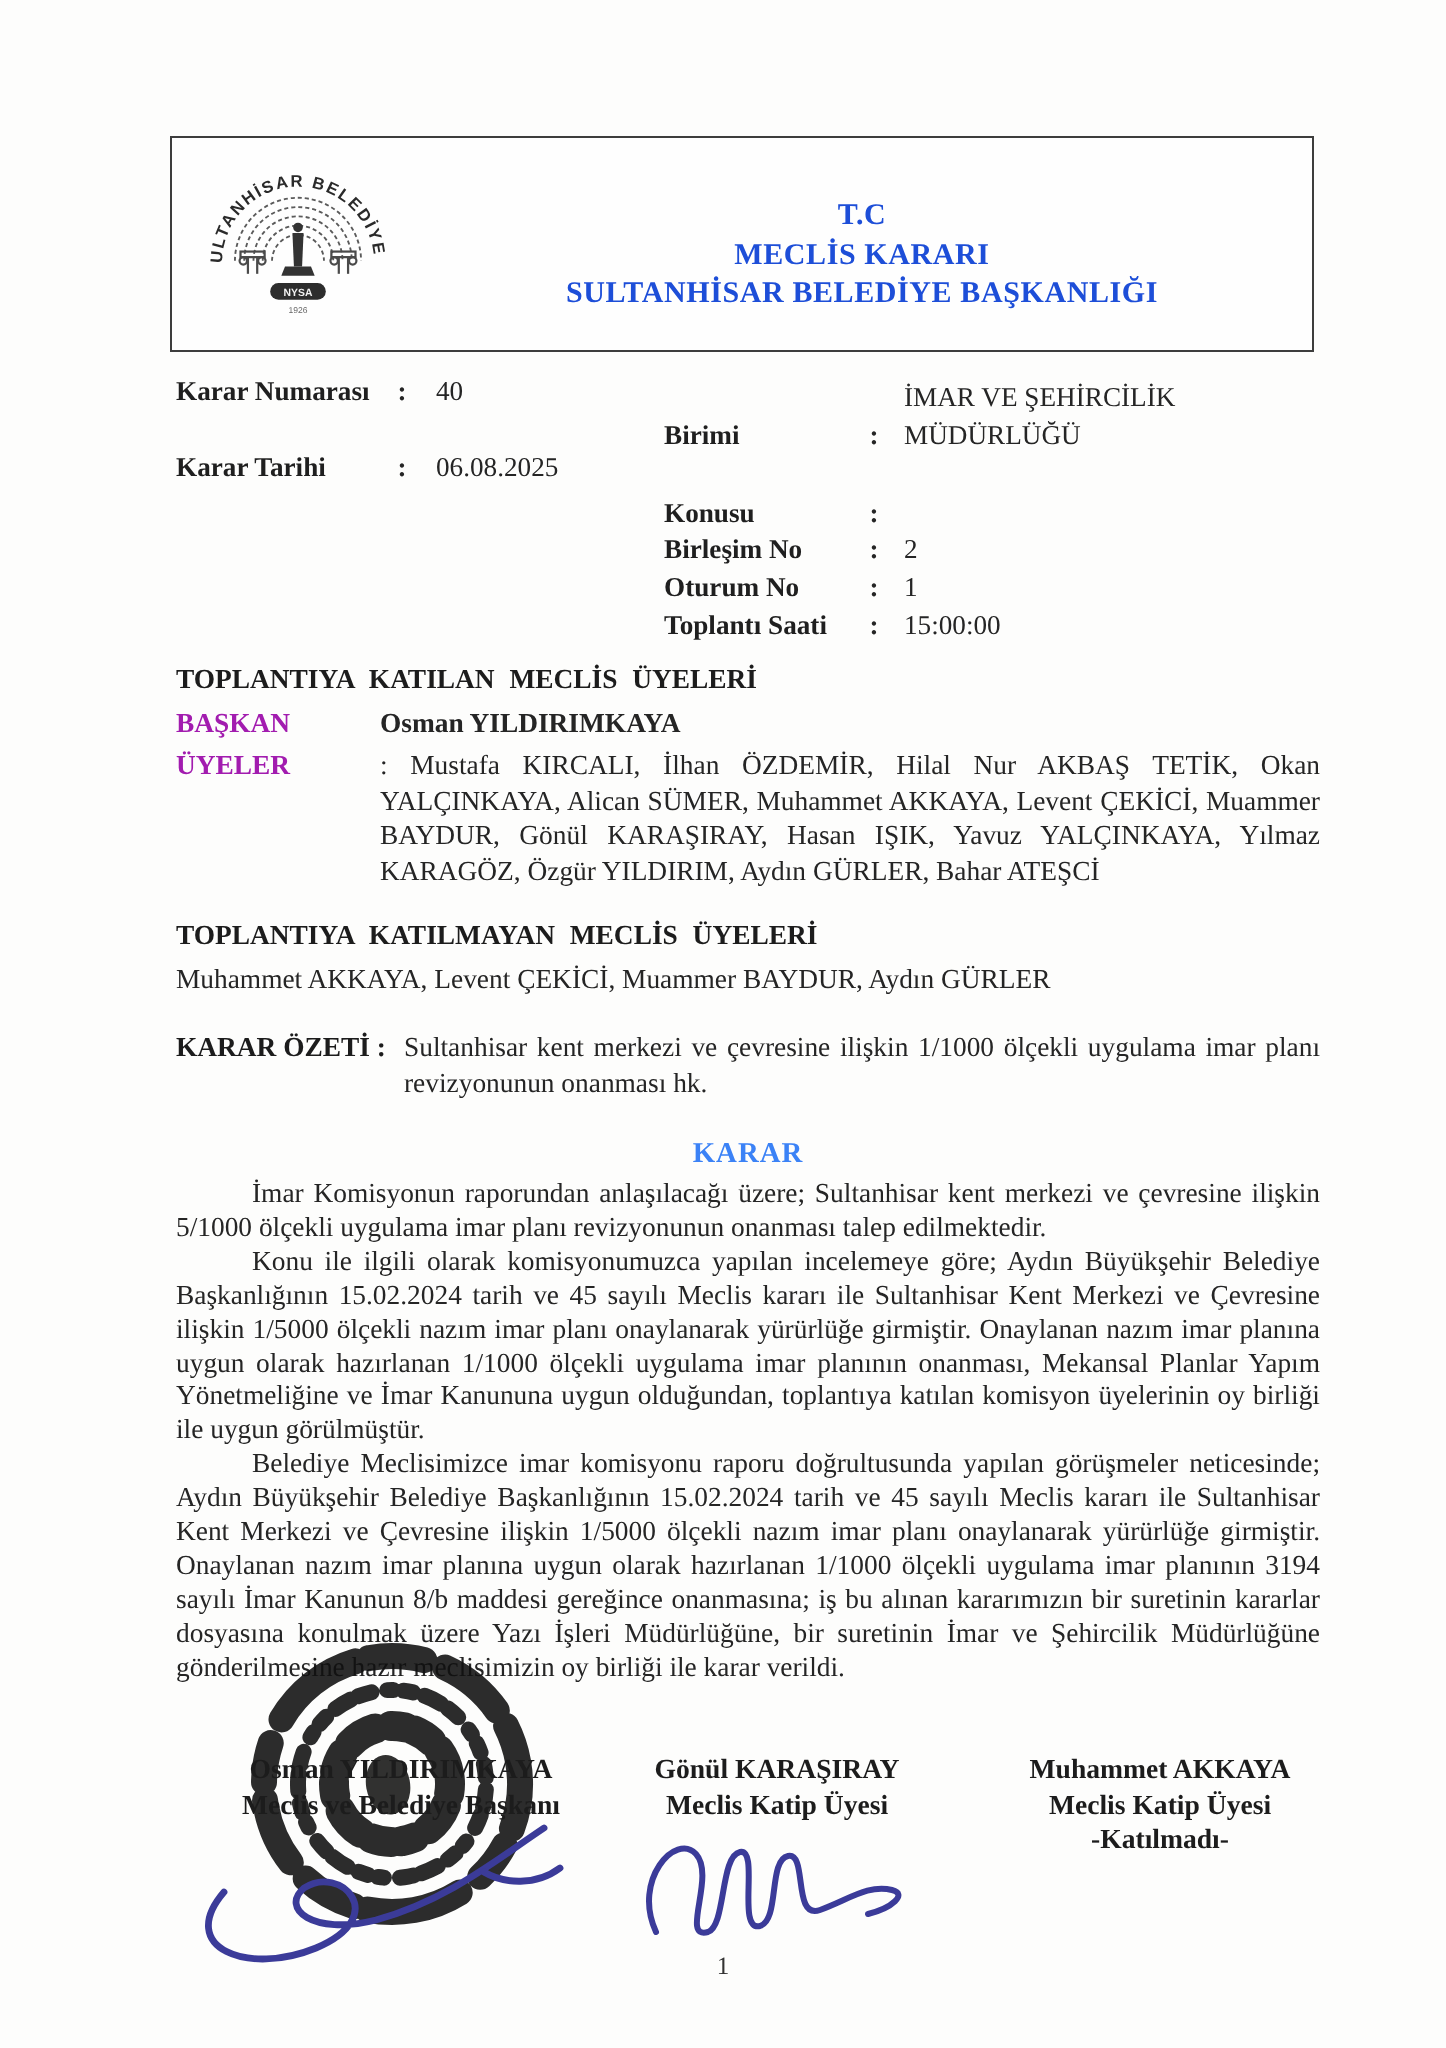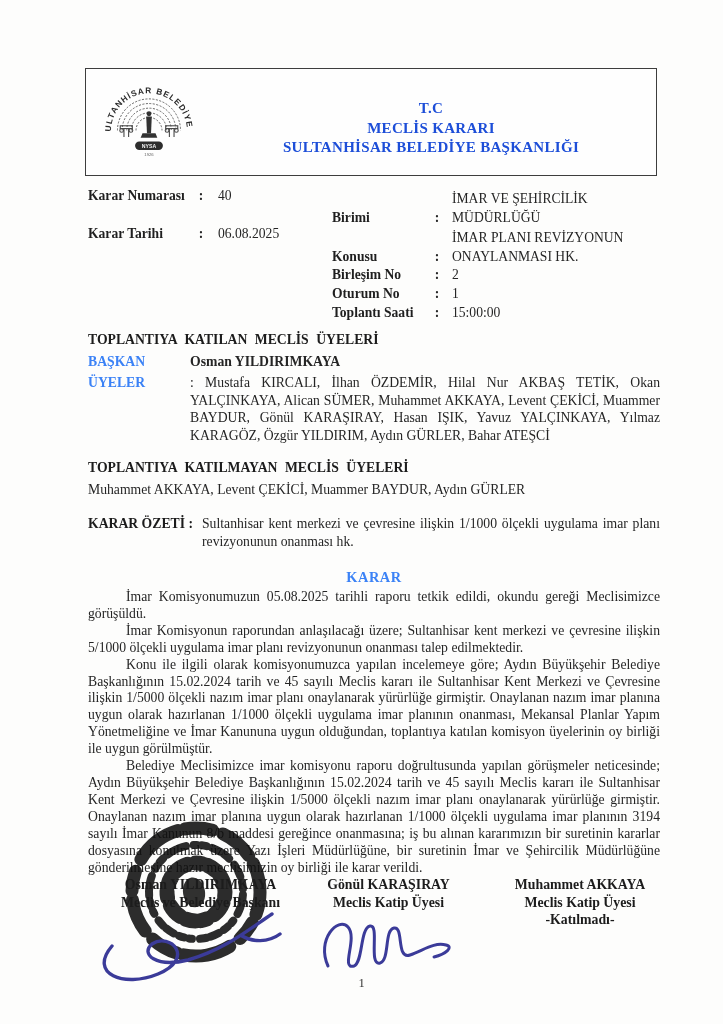--- a/index.html
+++ b/index.html
@@ -33,21 +33,21 @@
   .mr-row .lbl{font-weight:bold;width:98px;color:#1f1f1f;line-height:18.5px;}
   .mr-row .col{font-weight:bold;width:14px;text-align:center;line-height:18.5px;}
   .mr-row .val{margin-left:8px;width:200px;line-height:18.5px;}
   .mr-row.tall{min-height:39px;align-items:flex-end;}
   .mr-row.short{min-height:19px;}
   
   .sec{position:absolute;left:88px;width:572px;font-size:13.7px;line-height:17.6px;}
   .sec-head{font-weight:bold;color:#1c1c1c;word-spacing:4px;}
   .attendees{top:331px;}
   .lab-row{display:flex;margin-top:4px;}
-  .lab-row .lbl{font-weight:bold;width:102px;flex:none;color:#3b82f6;}
+  .lab-row .lbl{font-weight:bold;width:102px;flex:none;color:#a21caf;}
   .lab-row .txt{flex:1;text-align:justify;}
   .lab-row .txt.bold{font-weight:bold;}
   .absent{top:459px;}
   .absent .names{margin-top:4px;}
   .summary{top:515px;display:flex;}
   .summary .lbl{font-weight:bold;flex:none;width:110px;color:#1c1c1c;}
   .summary .txt{flex:1;text-align:justify;padding-left:4px;}
   .karar-head{top:569px;text-align:center;font-weight:bold;font-size:14.4px;letter-spacing:.5px;color:#3b82f6;}
   .paras{top:589px;}
   .paras p{margin:0;text-align:justify;text-indent:38px;line-height:16.9px;}
@@ -132,21 +132,20 @@
     </div>
     <div class="meta-right">
       <div class="mr-row tall">
         <span class="lbl">Birimi</span>
         <span class="col">:</span>
         <span class="val">İMAR VE ŞEHİRCİLİK MÜDÜRLÜĞÜ</span>
       </div>
       <div class="mr-row tall">
         <span class="lbl">Konusu</span>
         <span class="col">:</span>
-        <span class="val">İMAR PLANI REVİZYONUN ONAYLANMASI HK.</span>
       </div>
       <div class="mr-row short">
         <span class="lbl">Birleşim No</span>
         <span class="col">:</span>
         <span class="val">2</span>
       </div>
       <div class="mr-row short">
         <span class="lbl">Oturum No</span>
         <span class="col">:</span>
         <span class="val">1</span>
@@ -176,21 +175,20 @@
     <div class="names">Muhammet AKKAYA, Levent ÇEKİCİ, Muammer BAYDUR, Aydın GÜRLER</div>
   </div>
 
   <div class="sec summary">
     <span class="lbl">KARAR ÖZETİ :</span>
     <span class="txt">Sultanhisar kent merkezi ve çevresine ilişkin 1/1000 ölçekli uygulama imar planı revizyonunun onanması hk.</span>
   </div>
 
   <div class="sec karar-head">KARAR</div>
   <div class="sec paras">
-    <p>İmar Komisyonumuzun 05.08.2025 tarihli raporu tetkik edildi, okundu gereği Meclisimizce görüşüldü.</p>
     <p>İmar Komisyonun raporundan anlaşılacağı üzere; Sultanhisar kent merkezi ve çevresine ilişkin 5/1000 ölçekli uygulama imar planı revizyonunun onanması talep edilmektedir.</p>
     <p>Konu ile ilgili olarak komisyonumuzca yapılan incelemeye göre; Aydın Büyükşehir Belediye Başkanlığının 15.02.2024 tarih ve 45 sayılı Meclis kararı ile Sultanhisar Kent Merkezi ve Çevresine ilişkin 1/5000 ölçekli nazım imar planı onaylanarak yürürlüğe girmiştir. Onaylanan nazım imar planına uygun olarak hazırlanan 1/1000 ölçekli uygulama imar planının onanması, Mekansal Planlar Yapım Yönetmeliğine ve İmar Kanununa uygun olduğundan, toplantıya katılan komisyon üyelerinin oy birliği ile uygun görülmüştür.</p>
     <p>Belediye Meclisimizce imar komisyonu raporu doğrultusunda yapılan görüşmeler neticesinde; Aydın Büyükşehir Belediye Başkanlığının 15.02.2024 tarih ve 45 sayılı Meclis kararı ile Sultanhisar Kent Merkezi ve Çevresine ilişkin 1/5000 ölçekli nazım imar planı onaylanarak yürürlüğe girmiştir. Onaylanan nazım imar planına uygun olarak hazırlanan 1/1000 ölçekli uygulama imar planının 3194 sayılı İmar Kanunun 8/b maddesi gereğince onanmasına; iş bu alınan kararımızın bir suretinin kararlar dosyasına konulmak üzere Yazı İşleri Müdürlüğüne, bir suretinin İmar ve Şehircilik Müdürlüğüne gönderilmesine hazır meclisimizin oy birliği ile karar verildi.</p>
   </div>
 
   <div class="sigs">
 
     <div class="sig-col sig-1">
       <svg class="stamp" viewBox="0 0 160 160">
         <g fill="none" stroke="#101010" opacity="0.88" transform="rotate(-10 80 80)" stroke-linecap="round">

